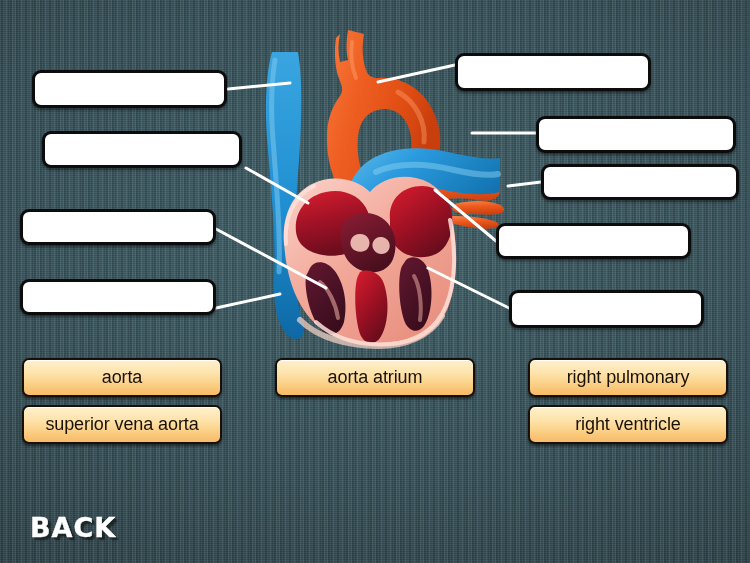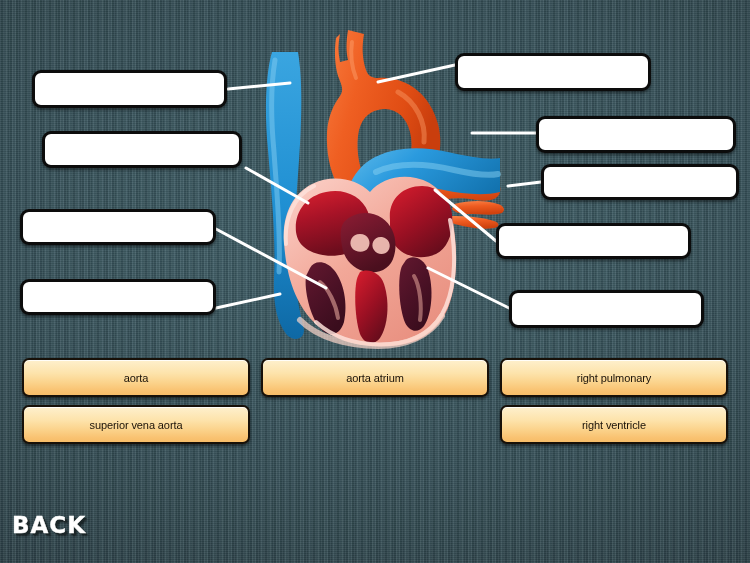--- a/index.html
+++ b/index.html
@@ -68,50 +68,50 @@
     width: 750px;
   }
   .answer-row {
     display: flex;
     justify-content: space-between;
     padding: 0 22px;
     margin-bottom: 8px;
     box-sizing: border-box;
   }
   .answer-btn {
-    width: 228px;
+    width: 200px;
     height: 39px;
     box-sizing: border-box;
     border: 2px solid #171008;
     border-radius: 7px;
     background: linear-gradient(to bottom,
         #fef0cd 0%,
         #fde3ab 38%,
         #fbd28a 66%,
         #f9c271 88%,
         #f7bd68 100%);
     box-shadow: 0 2px 3px rgba(0,0,0,0.5),
                 inset 0 1px 0 rgba(255,255,255,0.85);
     display: flex;
     align-items: center;
     justify-content: center;
     font-family: "Liberation Sans", sans-serif;
-    font-size: 11px;
+    font-size: 18px;
     color: #1a1208;
     letter-spacing: -0.1px;
     cursor: pointer;
   }
 
   
   #back-button {
     position: absolute;
-    left: 12px;
+    left: 30px;
     top: 512px;
     font-family: "DejaVu Sans", sans-serif;
-    font-size: 23px;
+    font-size: 27px;
     font-weight: bold;
     letter-spacing: 1px;
     color: #ffffff;
     text-shadow: 2px 2px 0 #1b2628, 3px 3px 2px rgba(0,0,0,0.5);
     cursor: pointer;
     -webkit-text-stroke: 0.4px #ffffff;
   }
 </style>
 </head>
 <body>

